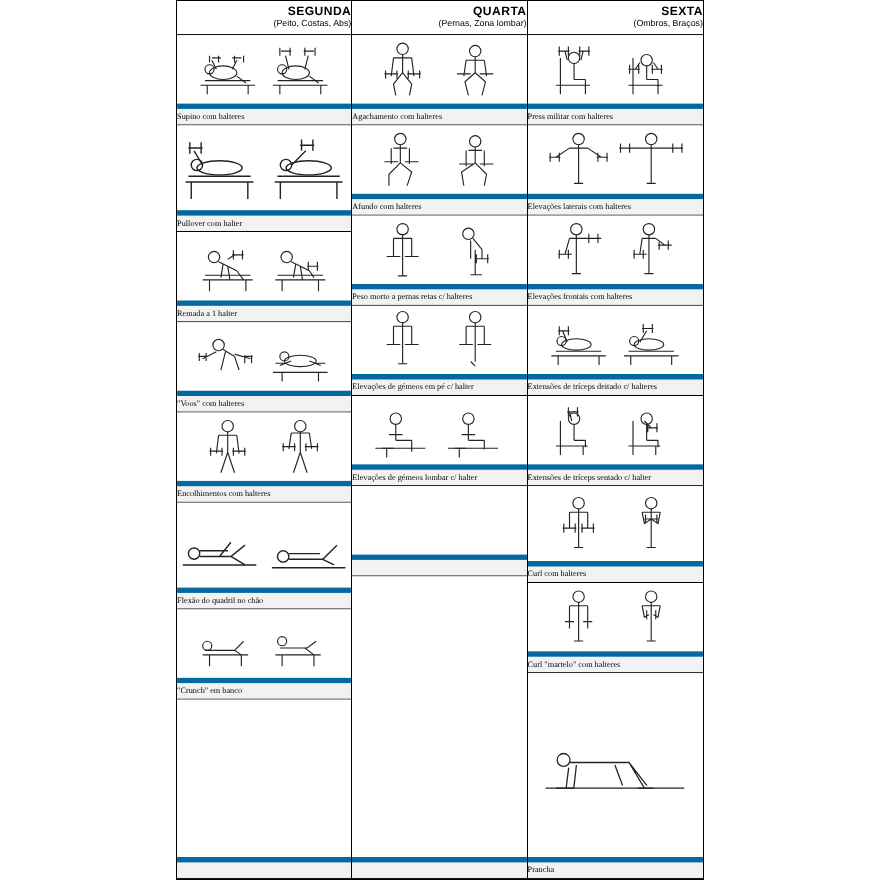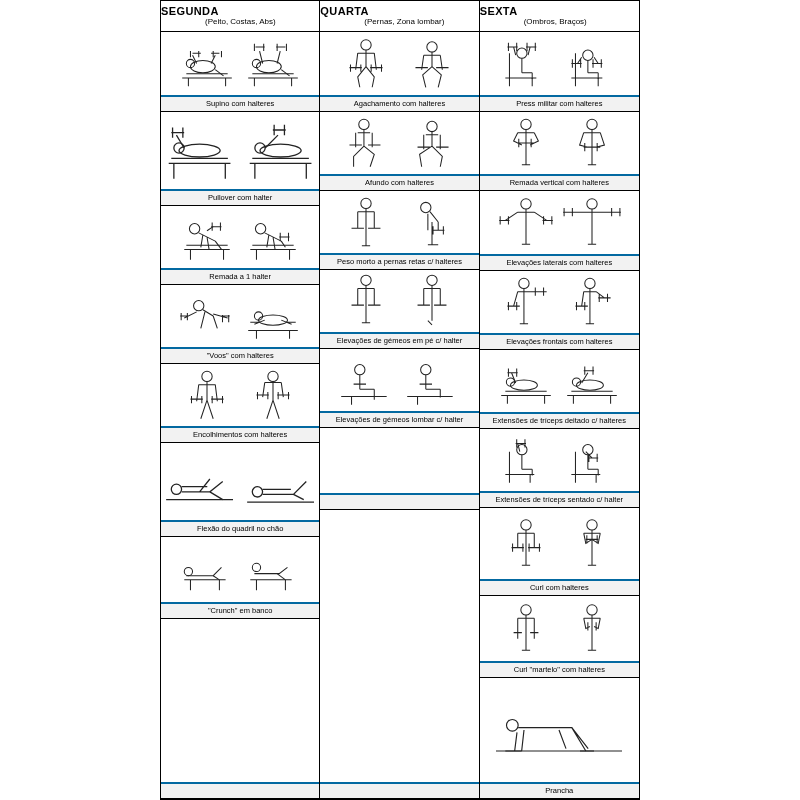--- a/index.html
+++ b/index.html
@@ -27,21 +27,21 @@
     display:flex;
     flex-direction:column;
   }
   .col:last-child{border-right:none;}
   .col-head{
     height:30px;
     flex:0 0 30px;
     border-bottom:1px solid #000;
     display:flex;
     flex-direction:column;
-    align-items:flex-start;
+    align-items:flex-end;
     justify-content:center;
     background:#fff;
   }
   .col-head .day{
     font-size:11px;
     font-weight:bold;
     letter-spacing:.4px;
     line-height:12px;
   }
   .col-head .muscles{
@@ -62,27 +62,27 @@
     overflow:hidden;
     background:#fff;
     display:flex;
     align-items:center;
     justify-content:center;
     gap:4px;
   }
   .label{
     flex:0 0 14px;
     height:14px;
-    border-top:2px solid #0369a1;
+    border-top:5px solid #0369a1;
     font-size:7.5px;
     line-height:14px;
-    text-align:center;
     white-space:nowrap;
     overflow:hidden;
     background:#f2f2f2;
+    font-family:Liberation Serif, serif;
   }
   .label.empty{background:#f2f2f2;}
   .cell.blank .art{background:#fff;}
   .fig{
     width:62px;height:100%;
     opacity:.92;
   }
   .fig svg{width:100%;height:100%;display:block;}
   .wide .fig{width:88px;}
   
@@ -437,41 +437,20 @@
                   <path d="M10 44h30M14 44v8M36 44v8M14 20v24"></path>
                   <circle cx="26" cy="22" r="5"></circle>
                   <path d="M26 27v12M26 39h10M36 39v6M20 24l-4 6M32 24l4 6M10 30h10M30 30h10M11 26v8M19 26v8M31 26v8M39 26v8"></path>
                 </g>
               </svg>
             </span>
         </div>
         <div class="label">Press militar com halteres</div>
       </div>
 
-      <div class="cell" style="flex:0 0 68px">
-        <div class="art">
-          <span class="fig">
-              <svg viewBox="0 0 60 60">
-                <g fill="none" stroke="#111" stroke-width="1">
-                  <circle cx="30" cy="12" r="5"></circle>
-                  <path d="M30 17v18M22 20h16M22 20l-4 8 8 4M38 20l4 8-8 4M30 35v16M26 51h8M22 30h16M23 26v8M35 26v8"></path>
-                </g>
-              </svg>
-            </span>
-          <span class="fig">
-              <svg viewBox="0 0 60 60">
-                <g fill="none" stroke="#111" stroke-width="1">
-                  <circle cx="30" cy="12" r="5"></circle>
-                  <path d="M30 17v18M22 20h16M22 20l-4 12 8 2M38 20l4 12-8 2M30 35v16M26 51h8M22 34h16M23 30v8M35 30v8"></path>
-                </g>
-              </svg>
-            </span>
-        </div>
-        <div class="label">Remada vertical com halteres</div>
-      </div>
 
       <div class="cell" style="flex:0 0 80px">
         <div class="art">
           <span class="fig">
               <svg viewBox="0 0 60 60">
                 <g fill="none" stroke="#111" stroke-width="1">
                   <circle cx="30" cy="12" r="5"></circle>
                   <path d="M30 17v18M22 20h16M22 20L10 28M38 20l12 8M30 35v16M26 51h8M4 28h10M46 28h10M5 24v8M13 24v8M47 24v8M55 24v8"></path>
                 </g>
               </svg>

